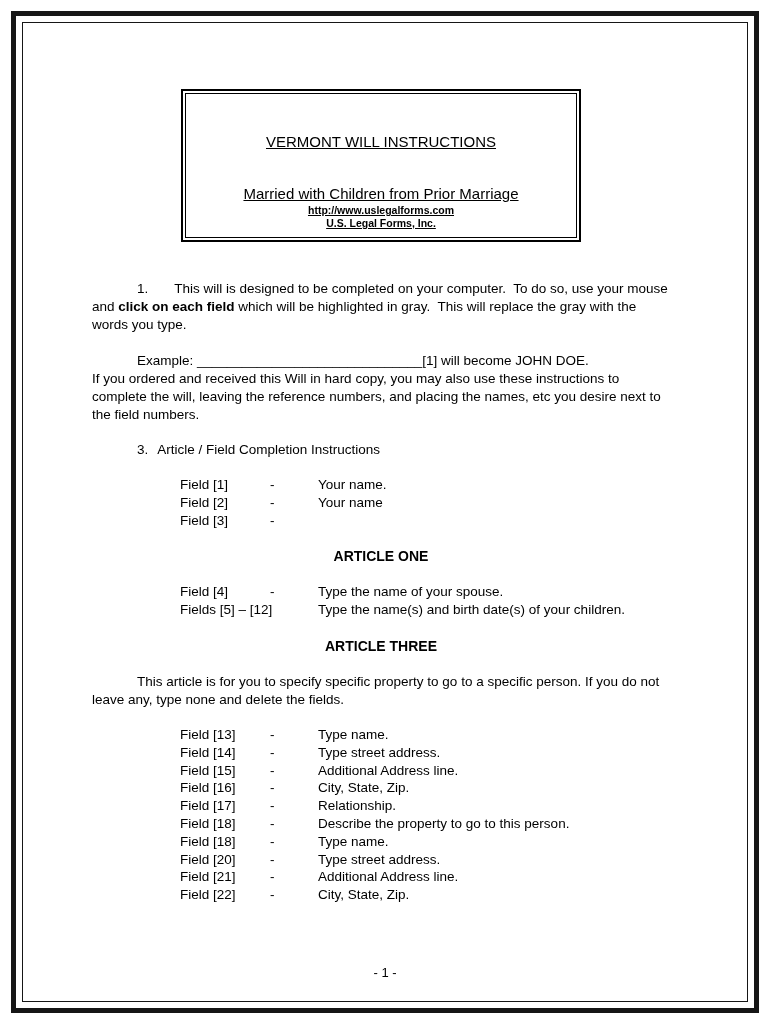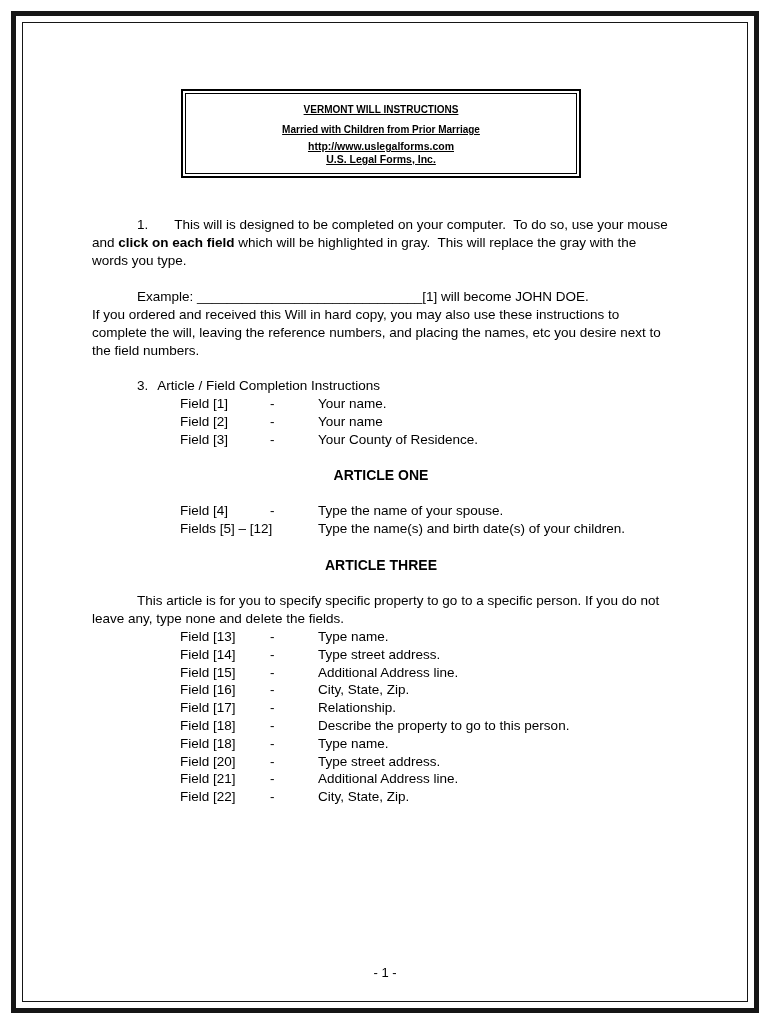--- a/index.html
+++ b/index.html
@@ -39,24 +39,25 @@
     margin: 66px auto 0 auto;
     border: 2px solid #000;
     padding: 2px;
   }
   .hdr-inner {
     border: 1px solid #000;
     text-align: center;
     padding: 6px 6px 7px 6px;
   }
   .h-title {
-    font-weight: bold;
+    font-weight: normal;
     text-decoration: underline;
-    font-size: 10px;
+    font-size: 15px;
     line-height: 20px;
+    margin-top: 32px;
   }
   .h-small {
     font-weight: bold;
     text-decoration: underline;
     font-size: 10.5px;
     line-height: 13px;
   }
   
   .para {
     margin: 0;
@@ -64,21 +65,21 @@
   }
   .indent { margin-left: 45px; }
   .tab-lg { display: inline-block; width: 26px; }
   .tab-sm { display: inline-block; width: 9px; }
   .mt-p1 { margin-top: 38px; }
   .mt-18 { margin-top: 18px; }
   .mt-17 { margin-top: 17px; }
   .mt-16 { margin-top: 0; }
   b { font-weight: bold; }
   
-  .fields { }
+  .fields { margin-top: 17px; }
   .frow {
     display: flex;
     padding-left: 88px;
     line-height: 17.8px;
     white-space: pre;
   }
   .fl { width: 90px; flex: 0 0 auto; }
   .fl-wide { width: 138px; flex: 0 0 auto; }
   .fd { width: 48px; flex: 0 0 auto; }
   .fdesc { flex: 1 1 auto; white-space: normal; }
@@ -118,21 +119,21 @@
   <p class="para mt-18"><span class="indent">Example: </span><span>______________________________</span><span>[1] will become JOHN DOE.</span></p>
 
   <p class="para mt-16">If you ordered and received this Will in hard copy, you may also use these instructions to complete the will, leaving the reference numbers, and placing the names, etc you desire next to the field numbers.</p>
 
 
   <p class="para mt-17"><span class="indent">3.</span><span class="tab-sm"></span><span>Article / Field Completion Instructions</span></p>
 
   <div class="fields">
     <div class="frow"><span class="fl">Field [1]</span><span class="fd">-</span><span class="fdesc">Your name.</span></div>
     <div class="frow"><span class="fl">Field [2]</span><span class="fd">-</span><span class="fdesc">Your name</span></div>
-    <div class="frow"><span class="fl">Field [3]</span><span class="fd">-</span><span class="fdesc">Your County of Residence.</span></div>
+    <div class="frow"><span class="fl">Field [3]</span><span class="fd">-</span></div>
   </div>
 
   <div class="article-h">ARTICLE ONE</div>
 
   <div>
     <div class="frow"><span class="fl">Field [4]</span><span class="fd">-</span><span class="fdesc">Type the name of your spouse.</span></div>
     <div class="frow"><span class="fl-wide">Fields [5] – [12]</span><span class="fdesc">Type the name(s) and birth date(s) of your children.</span></div>
   </div>
 
   <div class="article-h">ARTICLE THREE</div>

